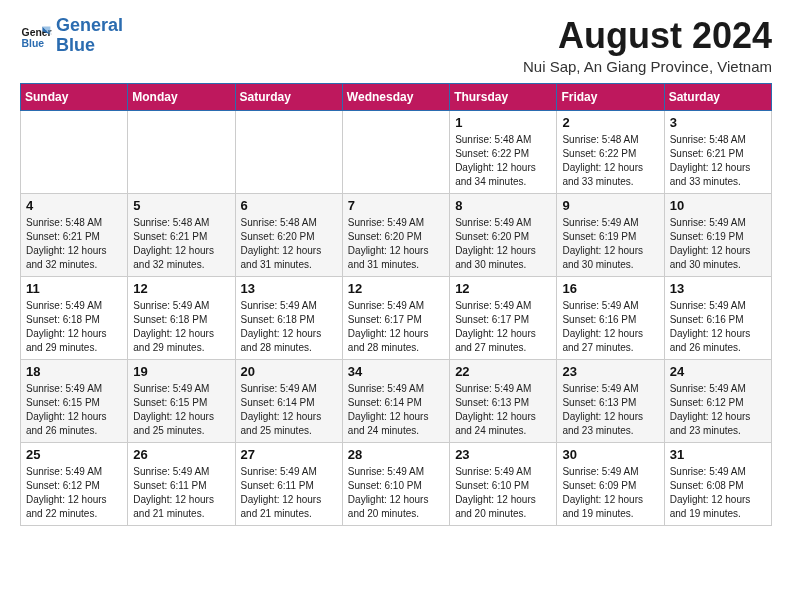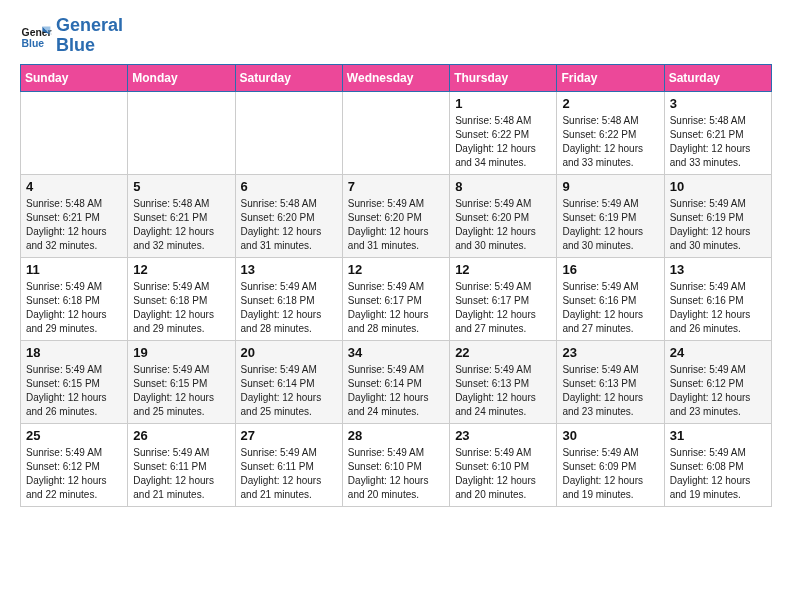--- a/index.html
+++ b/index.html
@@ -47,21 +47,21 @@
       font-size: 15px;
       color: #333;
       margin-top: 2px;
     }
     table {
       width: 100%;
       border-collapse: collapse;
       font-size: 10.5px;
     }
     thead th {
-      background: #ec4899;
+      background: #be185d;
       color: #fff;
       padding: 6px 4px;
       text-align: left;
       font-size: 12px;
       font-weight: bold;
       border: 1px solid #2b6cb0;
     }
     tbody td {
       border: 1px solid #ccc;
       vertical-align: top;
@@ -97,20 +97,24 @@
       <text x="2" y="20" font-size="13" font-weight="bold" fill="#1a1a1a">General</text>
       <text x="2" y="34" font-size="13" font-weight="bold" fill="#2b6cb0">Blue</text>
       <polygon points="28,8 38,18 28,14" fill="#2b6cb0"></polygon>
       <polygon points="28,8 38,8 38,18" fill="#5b9bd5" opacity="0.6"></polygon>
     </svg>
     <div>
       <div class="logo-text"><span>General</span></div>
       <div class="logo-text" style="color:#2b6cb0;">Blue</div>
     </div>
   </div>
+  <div class="title-area">
+    <div class="month-title">August 2024</div>
+    <div class="location-subtitle">Nui Sap, An Giang Province, Vietnam</div>
+  </div>
 </div>
 
 <table>
   <thead>
     <tr>
     <th>Sunday</th>
         <th>Monday</th>
         <th>Saturday</th>
         <th>Wednesday</th>
         <th>Thursday</th>

